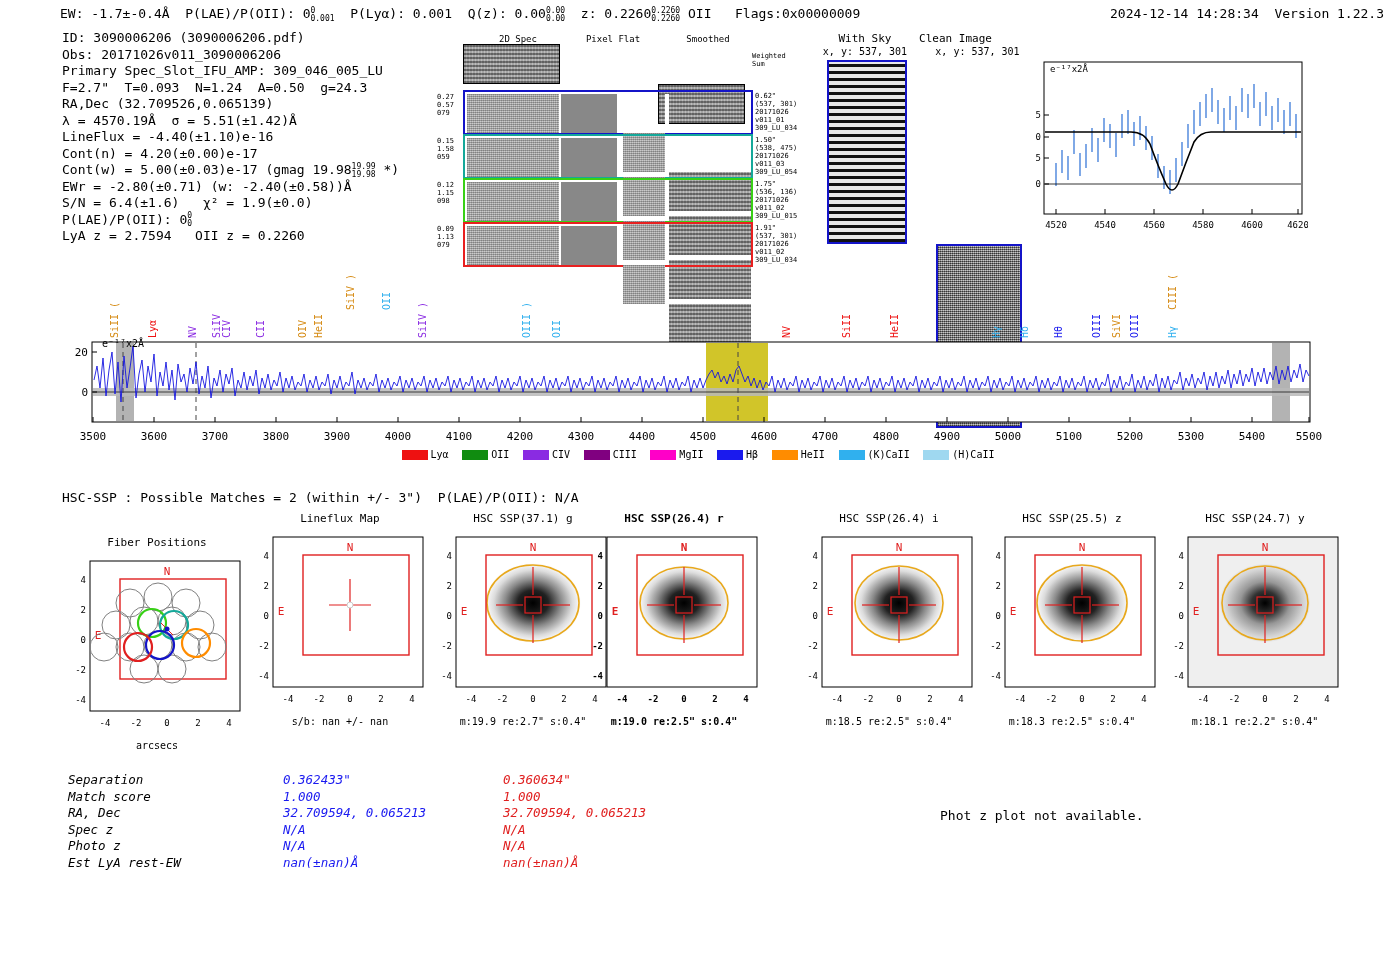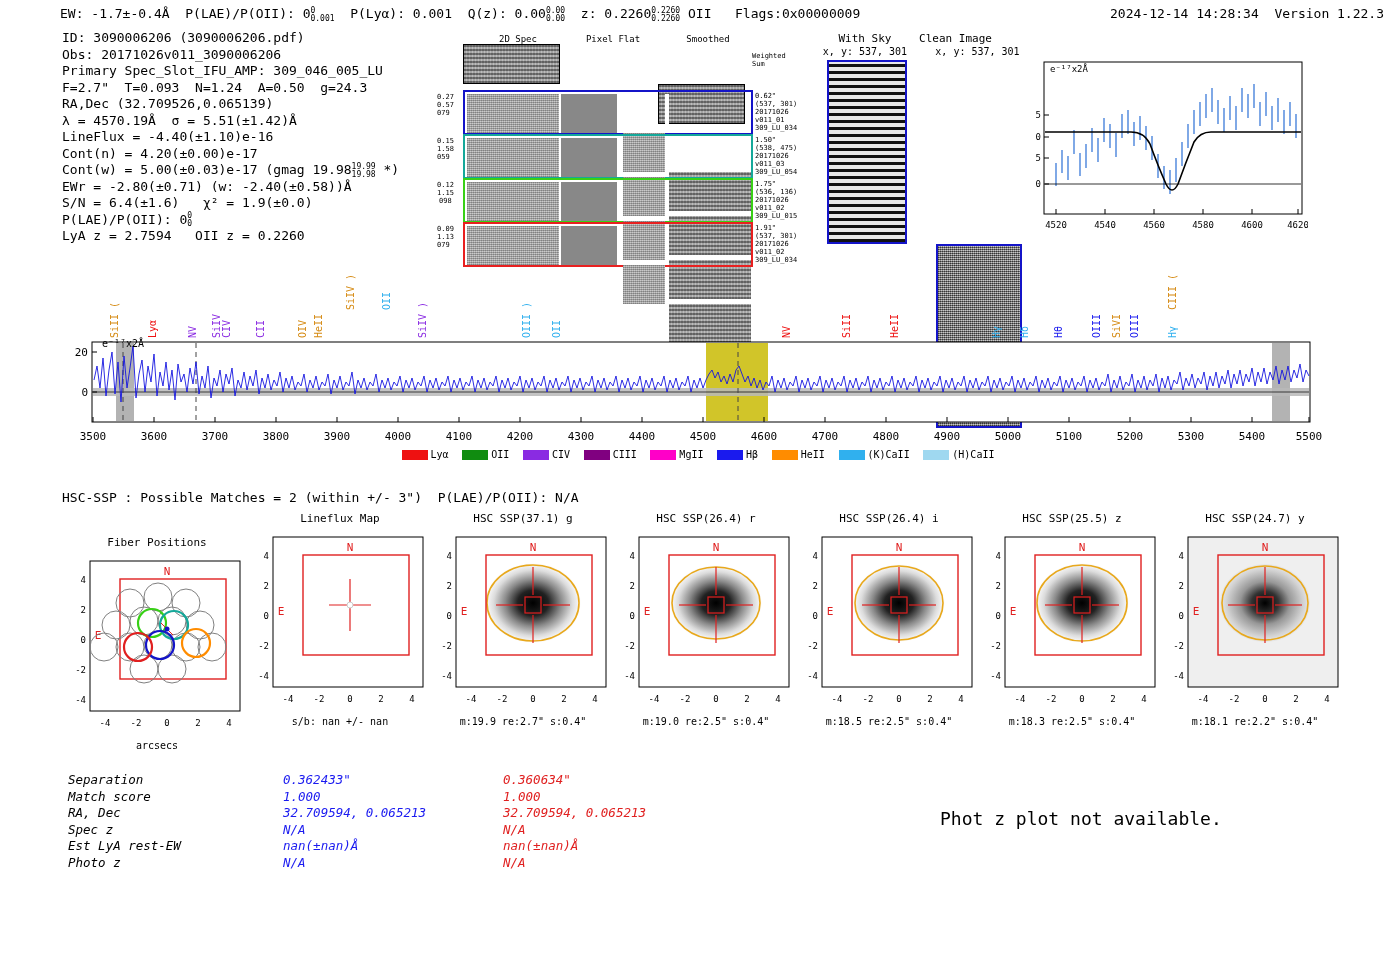--- a/index.html
+++ b/index.html
@@ -111,21 +111,21 @@
     <div class="abs imgbox noise2" style="left:204px;top:2px;width:82px;height:39px;"></div>
   </div>
 </div>
 
 <div class="abs tiny" style="top:93px;left:437px;">0.27
 0.57
 079</div>
 <div class="abs tiny" style="top:137px;left:437px;">0.15
 1.58
 059</div>
-<div class="abs tiny" style="top:181px;left:437px;text-align:center;">0.12
+<div class="abs tiny" style="top:181px;left:437px;">0.12
 1.15
 098</div>
 <div class="abs tiny" style="top:225px;left:437px;">0.09
 1.13
 079</div>
 
 <div class="abs tiny" style="top:92px;left:755px;">0.62"
 (537, 301)
 20171026
 v011_01
@@ -471,21 +471,21 @@
       <text x="24" y="32">4</text>
         <text x="24" y="62">2</text>
         <text x="24" y="92">0</text>
       <text x="24" y="122">-2</text>
         <text x="24" y="152">-4</text>
     </g>
   </svg>
   <div class="cut-sub" style="margin-top:-6px;">m:19.9  re:2.7"  s:0.4"</div>
 </div>
 
-<div class="abs" style="top:512px;left:611px;width:190px;">
+<div class="abs" style="top:512px;left:579px;width:190px;font-weight:bold;">
   <div class="cut-title">HSC SSP(26.4) r</div>
   <svg width="190" height="195" viewBox="0 0 190 195" style="margin-top:2px;">
     <rect x="28" y="10" width="150" height="150" fill="#fff" stroke="#000"></rect>
     <ellipse cx="105" cy="76" rx="46" ry="38" fill="url(#galg)"></ellipse>
     <ellipse cx="105" cy="76" rx="44" ry="36" fill="none" stroke="#e8a81c" stroke-width="1.6"></ellipse>
     <rect x="58" y="28" width="106" height="100" fill="none" stroke="#e02020" stroke-width="1.4"></rect>
     <rect x="97" y="70" width="16" height="16" fill="none" stroke="#e02020" stroke-width="1.2"></rect>
     <line x1="105" y1="40" x2="105" y2="68" stroke="#e02020" stroke-width="1.2"></line>
     <line x1="105" y1="88" x2="105" y2="116" stroke="#e02020" stroke-width="1.2"></line>
     <line x1="68" y1="78" x2="95" y2="78" stroke="#e02020" stroke-width="1.2"></line>
@@ -632,26 +632,26 @@
       <td>RA, Dec</td>
       <td class="blue">32.709594, 0.065213</td>
       <td class="red">32.709594, 0.065213</td>
     </tr>
     <tr>
       <td>Spec z</td>
       <td class="blue">N/A</td>
       <td class="red">N/A</td>
     </tr>
     <tr>
+      <td>Photo z</td>
+      <td class="blue">N/A</td>
+      <td class="red">N/A</td>
+    </tr>
+    <tr>
       <td>Est LyA rest-EW</td>
       <td class="blue">nan(±nan)Å</td>
       <td class="red">nan(±nan)Å</td>
     </tr>
-    <tr>
-      <td>Photo z</td>
-      <td class="blue">N/A</td>
-      <td class="red">N/A</td>
-    </tr>
   </tbody>
     </table>
 </div>
 
-<div class="abs" style="top:808px;left:940px;font-size:18px;">Phot z plot not available.</div>
+<div class="abs" style="top:808px;left:940px;font-size:13px;">Phot z plot not available.</div>
 
 </body></html>

